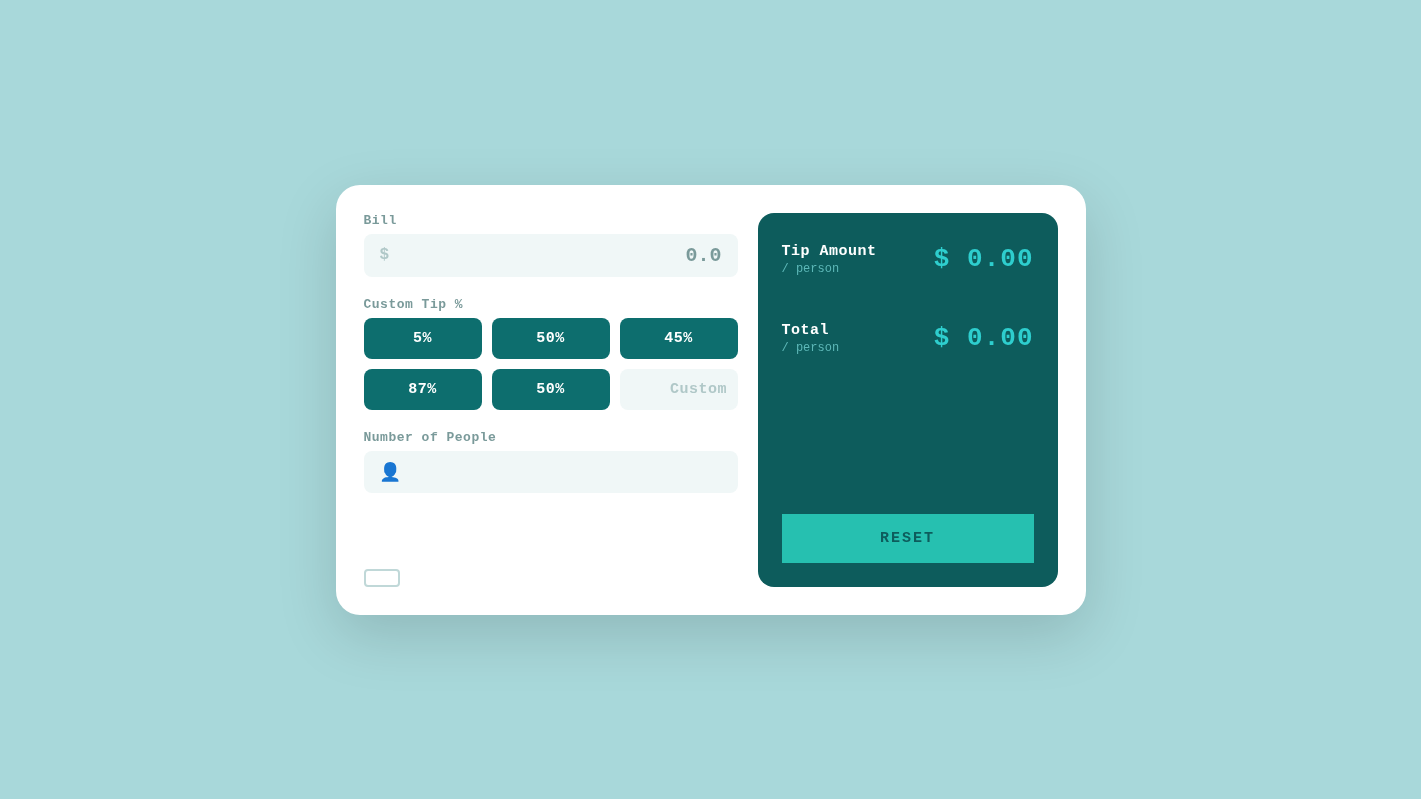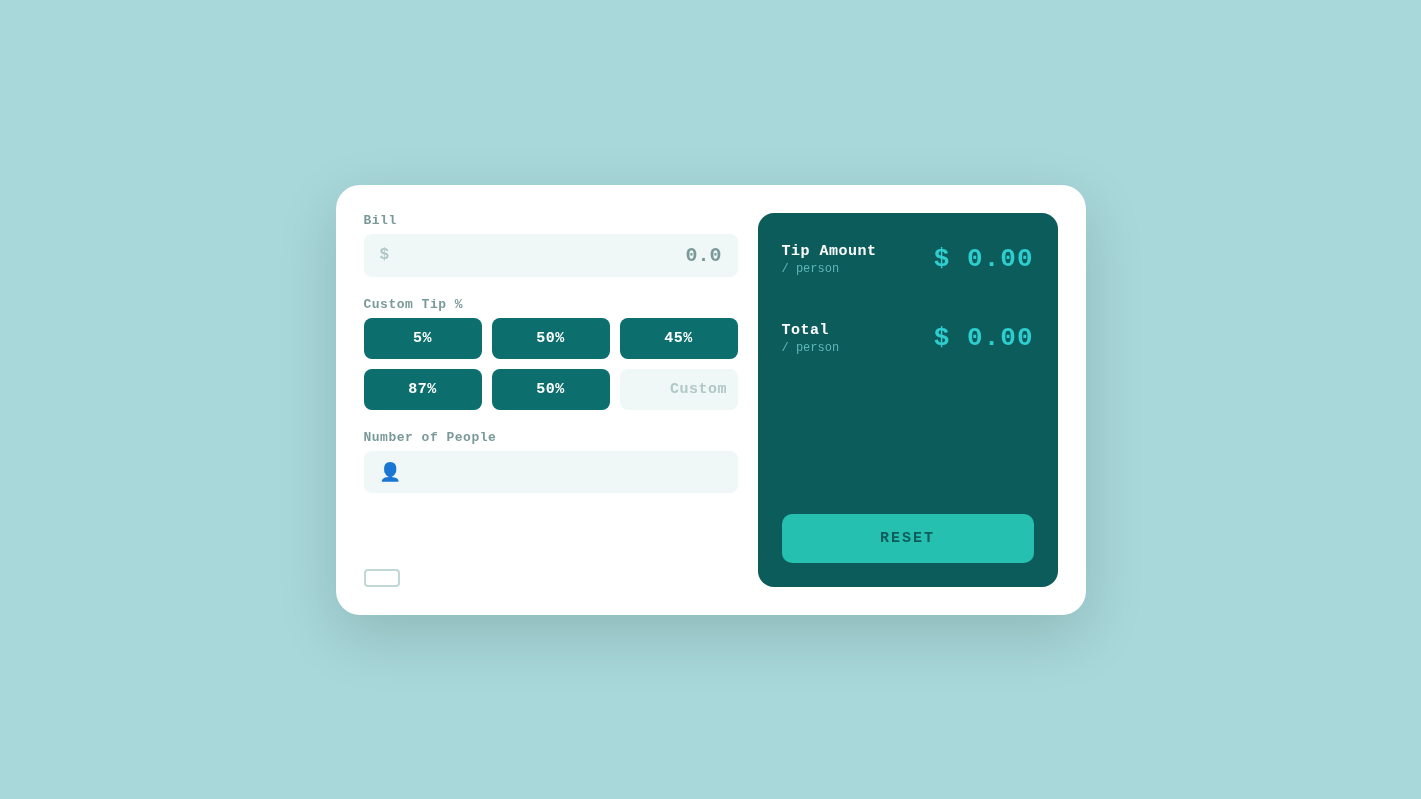--- a/index.html
+++ b/index.html
@@ -181,21 +181,21 @@
       color: #2ecece;
       font-size: 26px;
       font-weight: 700;
       letter-spacing: 1px;
     }
 
     .reset-button {
       background: #26c0b0;
       color: #0d5c5c;
       border: none;
-      border-radius: 10px;
+      border-radius: 0;
       padding: 16px;
       font-size: 15px;
       font-weight: 900;
       letter-spacing: 2px;
       cursor: pointer;
       width: 100%;
       font-family: 'Courier New', Courier, monospace;
       margin-top: 30px;
     }
   </style>

